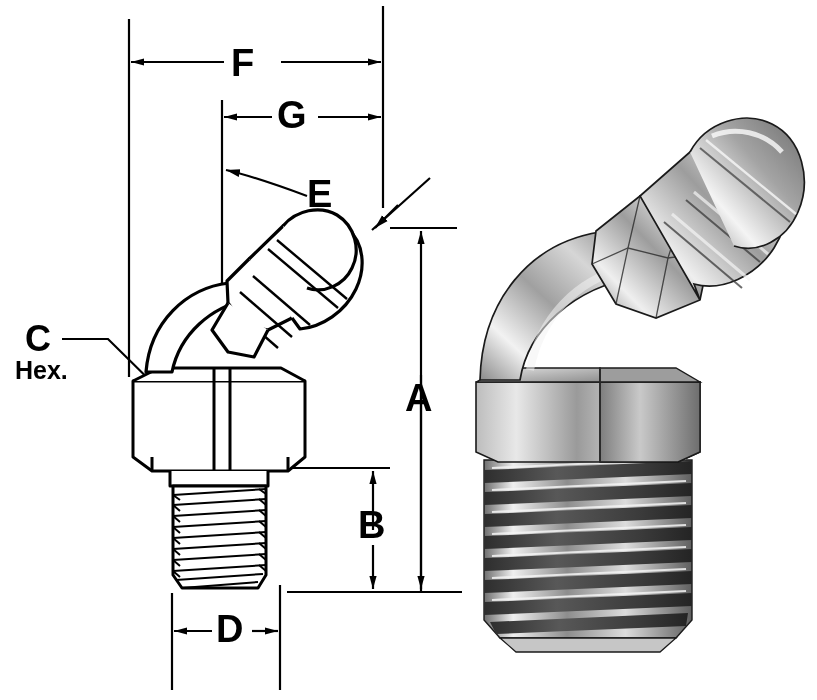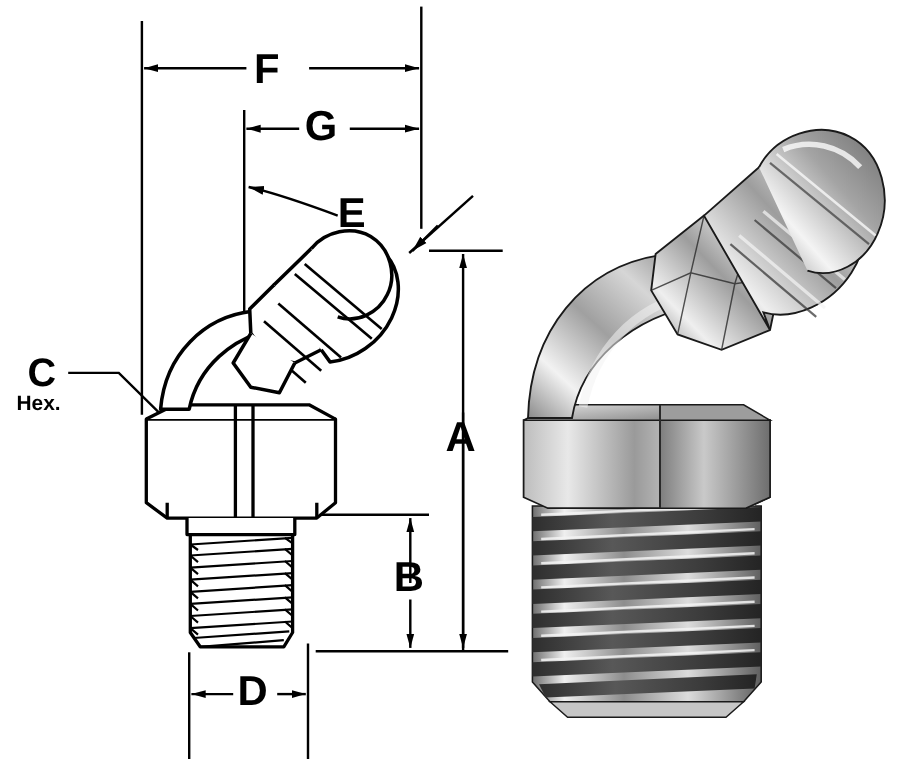--- a/index.html
+++ b/index.html
@@ -29,21 +29,21 @@
     white-space: pre;
     user-select: none;
   }
   .dim-F { left: 231px; top: 44px; font-size: 38px; }
   .dim-G { left: 277px; top: 96px; font-size: 38px; }
   .dim-E { left: 307px; top: 175px; font-size: 38px; }
   .dim-A { left: 405px; top: 379px; font-size: 38px; }
   .dim-B { left: 358px; top: 506px; font-size: 38px; }
   .dim-D { left: 216px; top: 610px; font-size: 38px; }
   .dim-C { left: 25px; top: 321px; font-size: 36px; }
-  .dim-Hex { left: 15px; top: 358px; font-size: 19px; }
+  .dim-Hex { left: 15px; top: 358px; font-size: 25px; }
 </style>
 </head>
 <body>
 
 <div id="page">
 
   <svg id="drawing-svg" width="817" height="700" viewBox="0 0 817 700">
 
     <defs>
       <marker id="arrL" markerWidth="14" markerHeight="10" refX="1" refY="5" orient="auto" markerUnits="userSpaceOnUse">

